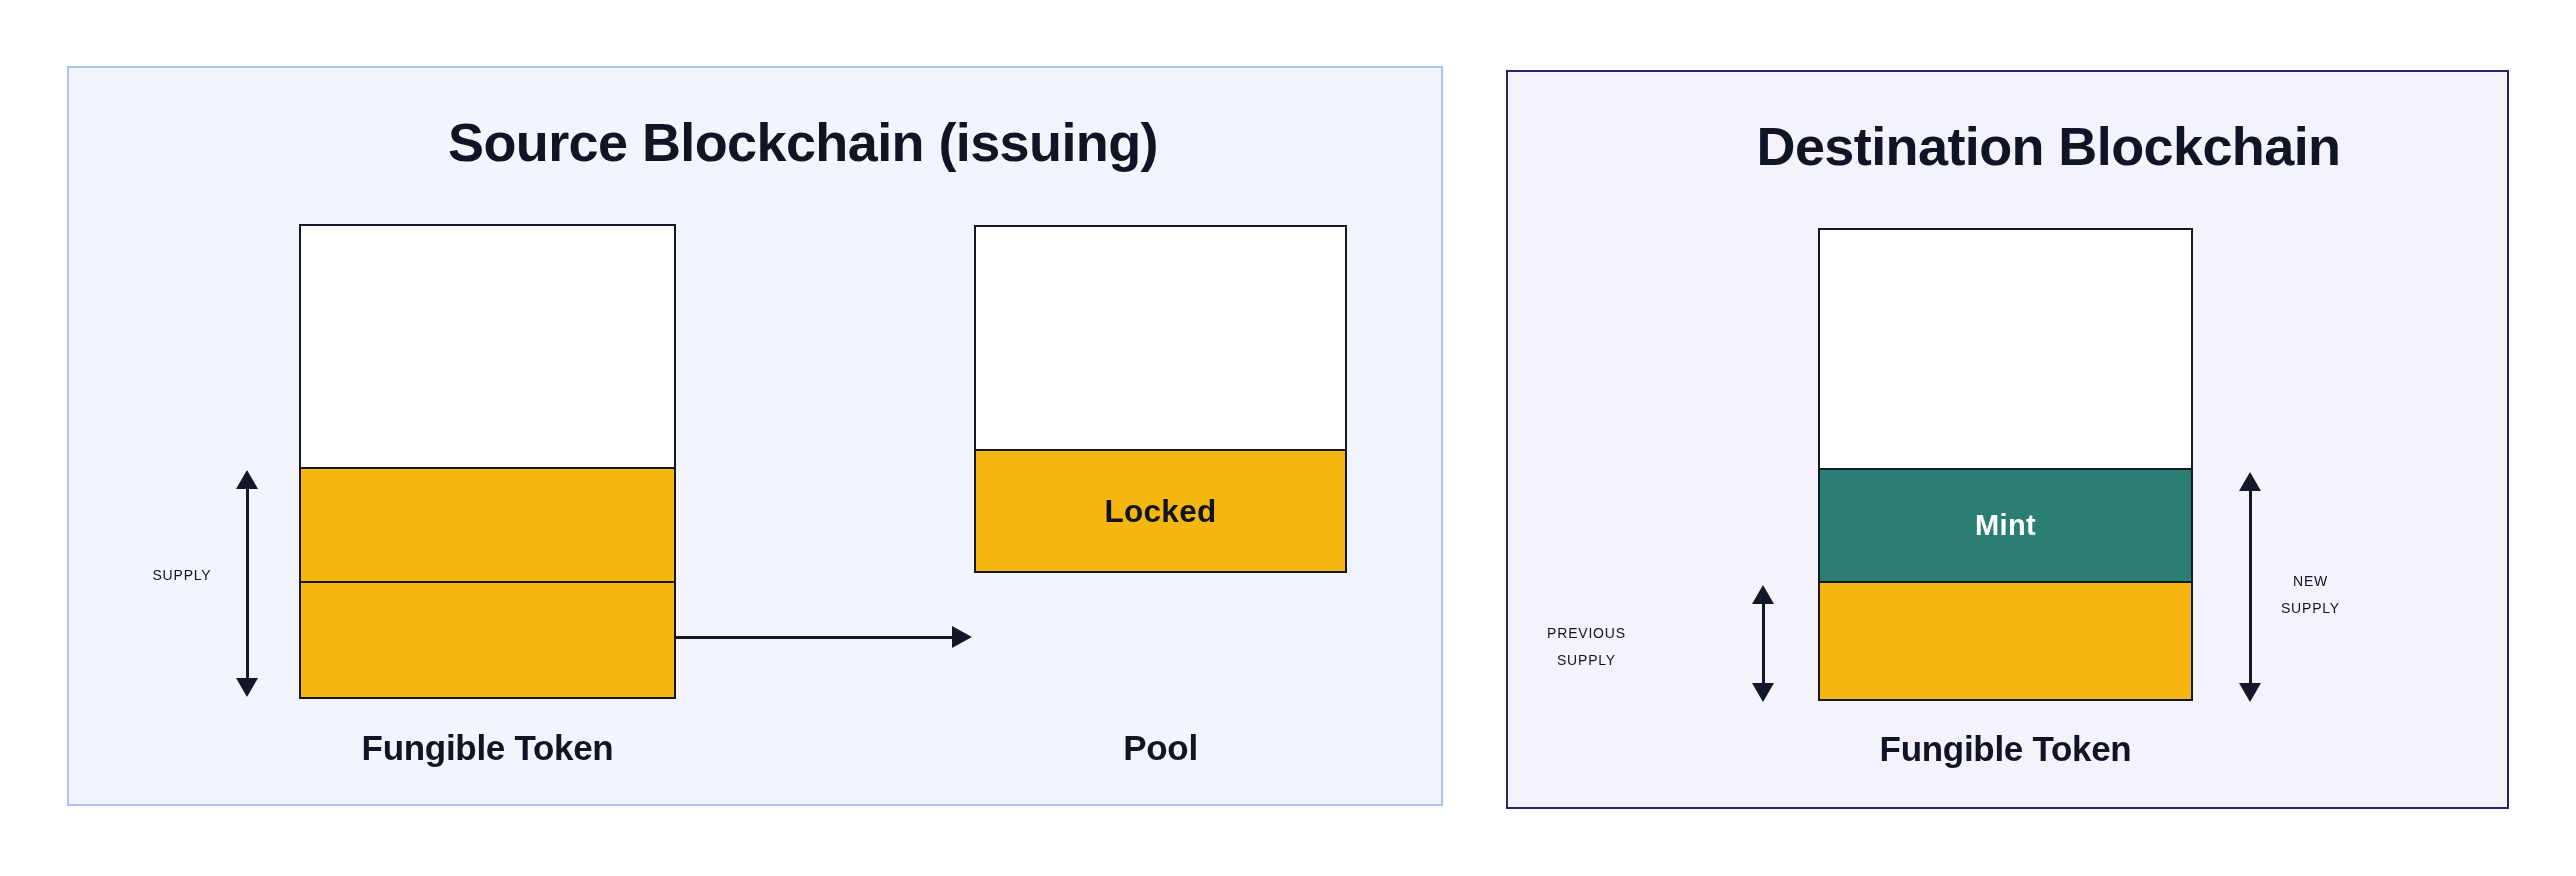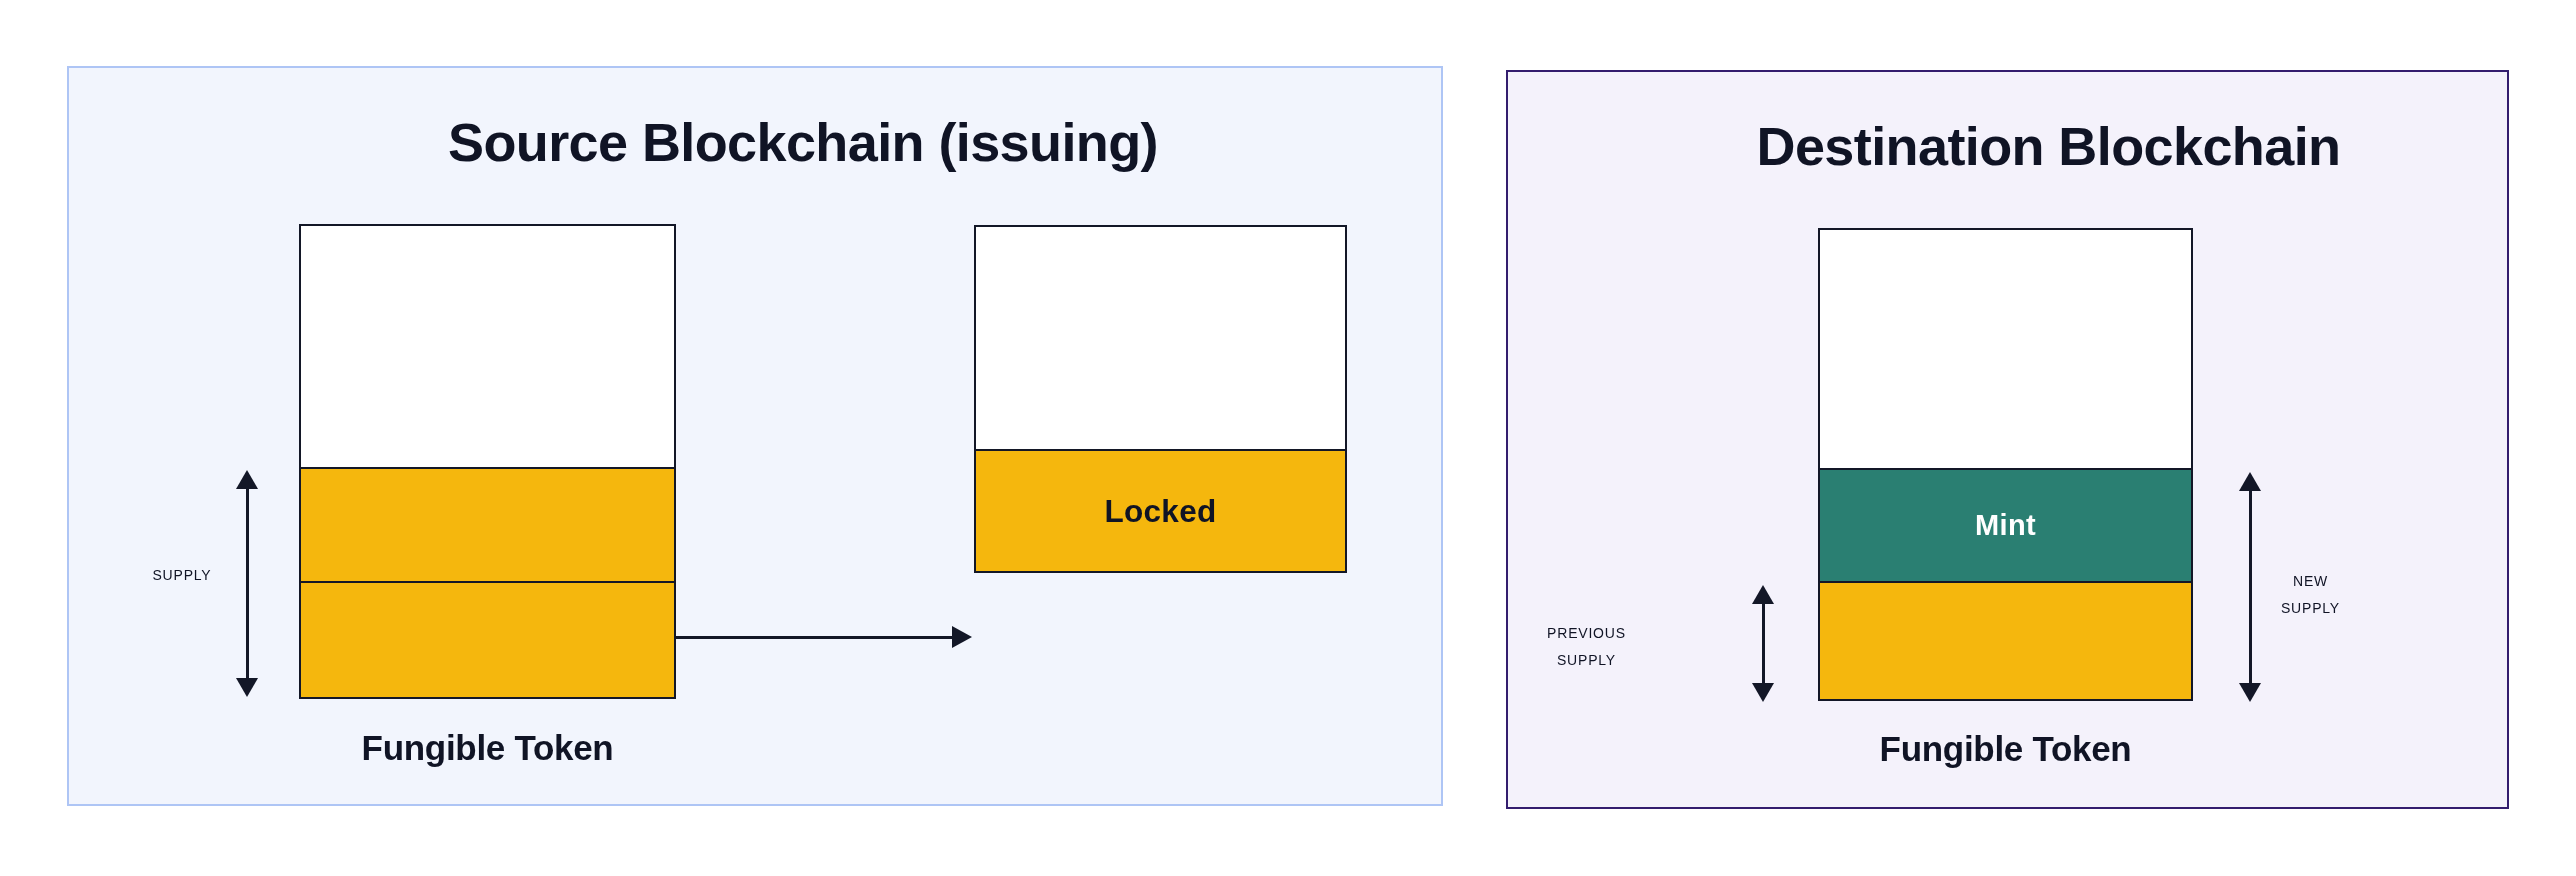--- a/index.html
+++ b/index.html
@@ -142,20 +142,21 @@
 
   <div class="token-box" id="pool-box">
     <div class="white-space-section"></div>
     <div class="sec yellow" id="pool-locked">
       <span class="locked-text">Locked</span>
     </div>
   </div>
 
   <div class="box-label" id="ft-label-source">Fungible Token</div>
 
+  <div class="box-label" id="pool-label">Pool</div>
 
   <div class="panel destination"></div>
 
   <div class="panel-title" id="destination-title">Destination Blockchain</div>
 
   <div class="token-box" id="ft-box-dest">
     <div class="white-space-section"></div>
     <div class="sec teal" id="mint-section">
       <span class="mint-text">Mint</span>
     </div>

